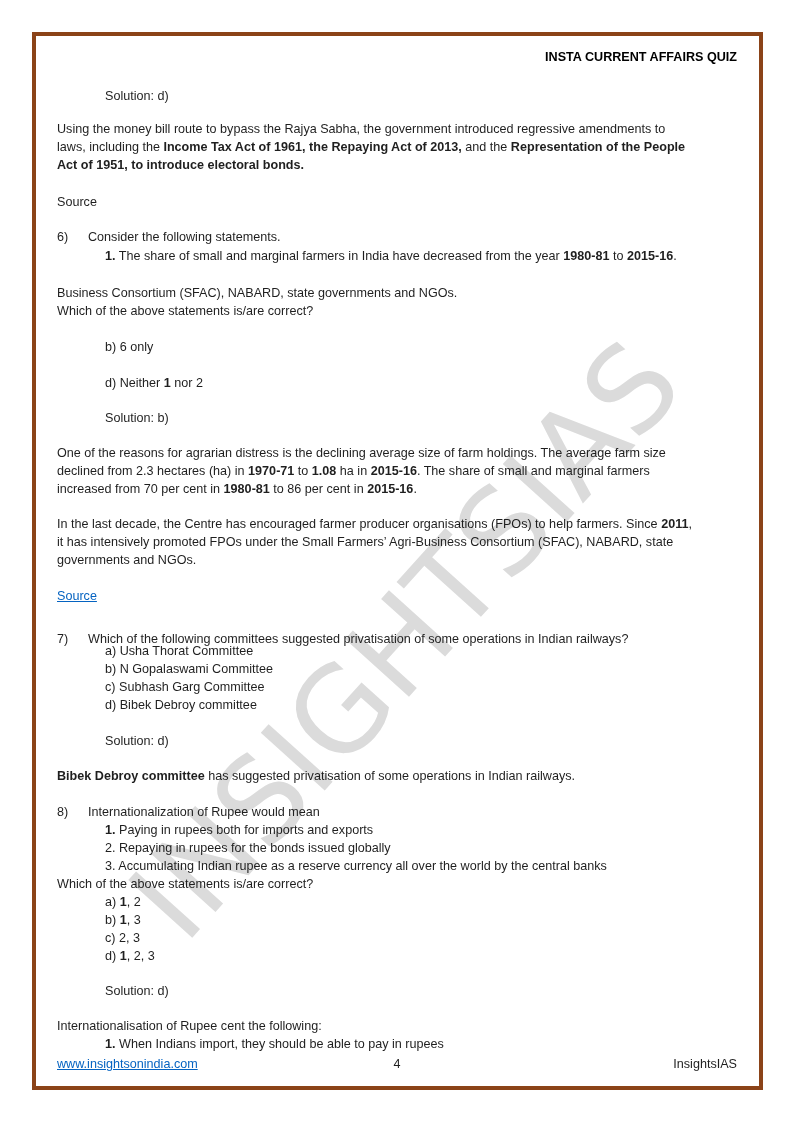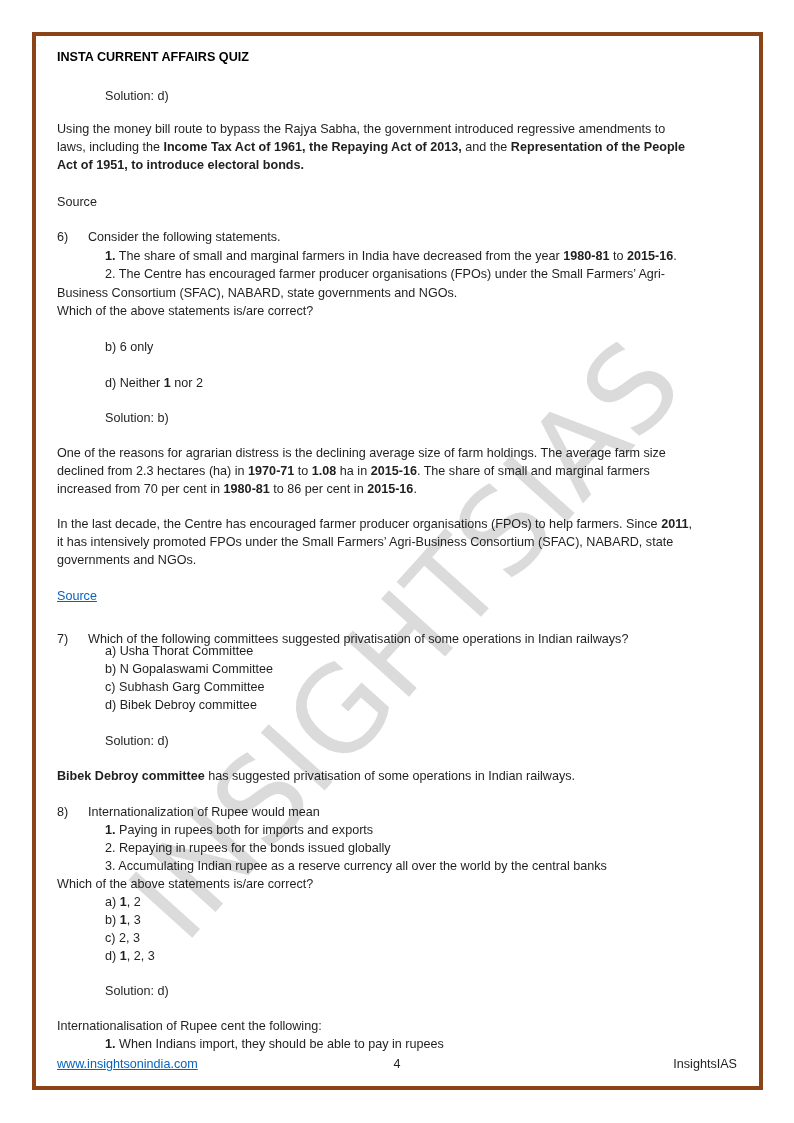--- a/index.html
+++ b/index.html
@@ -8,21 +8,21 @@
   .frame{position:absolute;left:32px;top:32px;width:731px;height:1058px;
          border:4px solid #8B4318;box-sizing:border-box;z-index:2;pointer-events:none;}
   .watermark{position:absolute;left:405px;top:640px;
              transform:translate(-50%,-50%) rotate(-48deg);
              font-size:118px;color:#DBDBDB;white-space:nowrap;z-index:0;
              font-family:"DejaVu Sans",sans-serif;}
   .content{position:absolute;left:57px;top:0;width:680px;height:1123px;z-index:1;
            font-size:12.6px;line-height:18px;}
   .line{position:absolute;left:0;width:100%;white-space:nowrap;}
   .indent{padding-left:48px;box-sizing:border-box;}
-  .header-line{text-align:left;font-weight:bold;color:#000;}
+  .header-line{text-align:right;font-weight:bold;color:#000;}
   b{font-weight:bold;}
   .link{color:#0563C1;text-decoration:underline;cursor:pointer;}
   .qnum{display:inline-block;min-width:31px;}
   .footer-row{position:absolute;left:0;width:100%;}
   .footer-link{position:absolute;left:0;top:0;}
   .footer-page{display:block;text-align:center;}
   .footer-brand{position:absolute;right:0;top:0;}
 </style>
 </head>
 <body>
@@ -38,21 +38,20 @@
     <div class="line indent" style="top:87px">Solution: d)</div>
 
     <div class="line" style="top:120px"><span>Using the money bill route to bypass the Rajya Sabha, the government introduced regressive amendments to</span></div>
     <div class="line" style="top:138px"><span>laws, including the </span><b>Income Tax Act of 1961, the Repaying Act of 2013,</b><span> and the </span><b>Representation of the People</b></div>
     <div class="line" style="top:156px"><b>Act of 1951, to introduce electoral bonds.</b></div>
 
     <div class="line" style="top:193px">Source</div>
 
     <div class="line" style="top:228px"><span class="qnum">6)</span><span>Consider the following statements.</span></div>
     <div class="line indent" style="top:247px"><b>1.</b><span> The share of small and marginal farmers in India have decreased from the year </span><b>1980-81</b><span> to </span><b>2015-16</b><span>.</span></div>
-    <div class="line indent" style="top:265px"><span>2. The Centre has encouraged farmer producer organisations (FPOs) under the Small Farmers’ Agri-</span></div>
     <div class="line" style="top:284px"><span>Business Consortium (SFAC), NABARD, state governments and NGOs.</span></div>
     <div class="line" style="top:302px">Which of the above statements is/are correct?</div>
     <div class="line indent" style="top:338px"><span>b) 6 only</span></div>
     <div class="line indent" style="top:374px"><span>d) Neither </span><b>1</b><span> nor 2</span></div>
 
     <div class="line indent" style="top:409px">Solution: b)</div>
 
     <div class="line" style="top:444px"><span>One of the reasons for agrarian distress is the declining average size of farm holdings. The average farm size</span></div>
     <div class="line" style="top:462px"><span>declined from 2.3 hectares (ha) in </span><b>1970-71</b><span> to </span><b>1.08</b><span> ha in </span><b>2015-16</b><span>. The share of small and marginal farmers</span></div>
     <div class="line" style="top:480px"><span>increased from 70 per cent in </span><b>1980-81</b><span> to 86 per cent in </span><b>2015-16</b><span>.</span></div>

